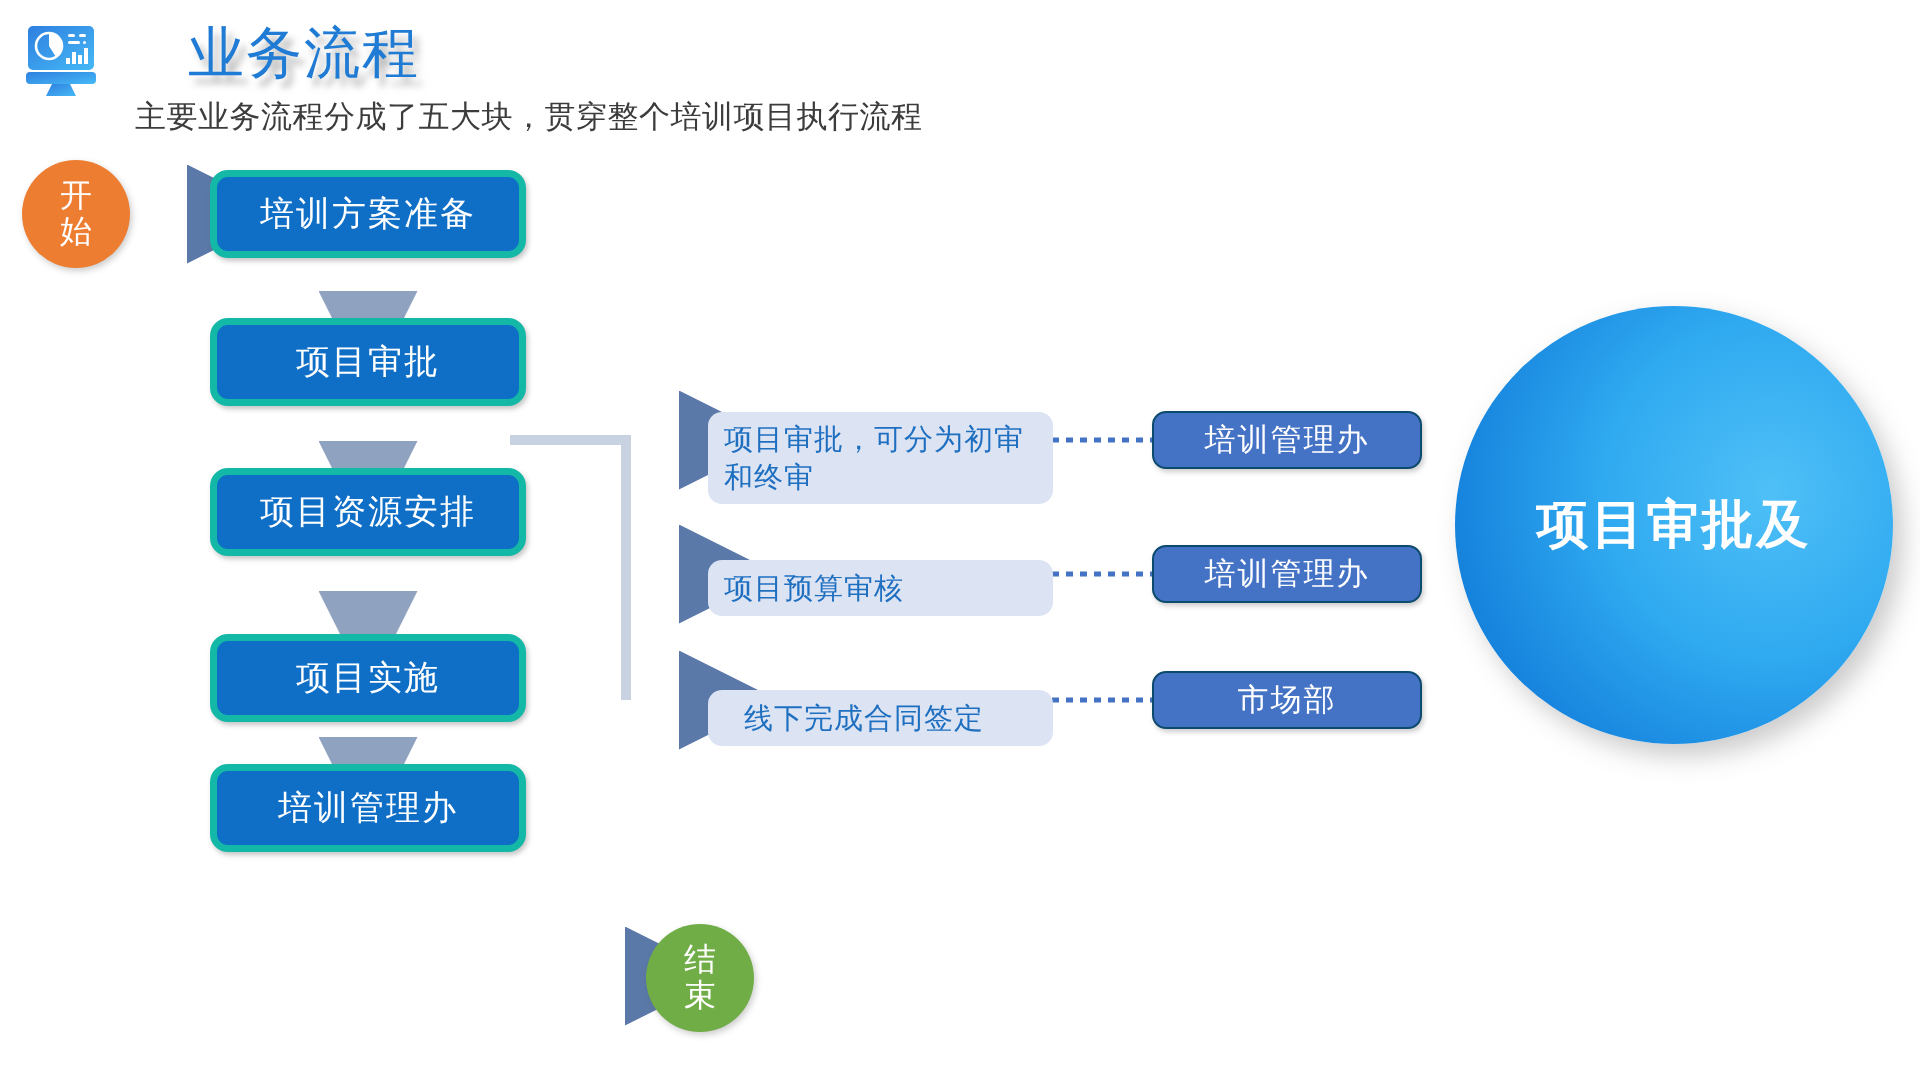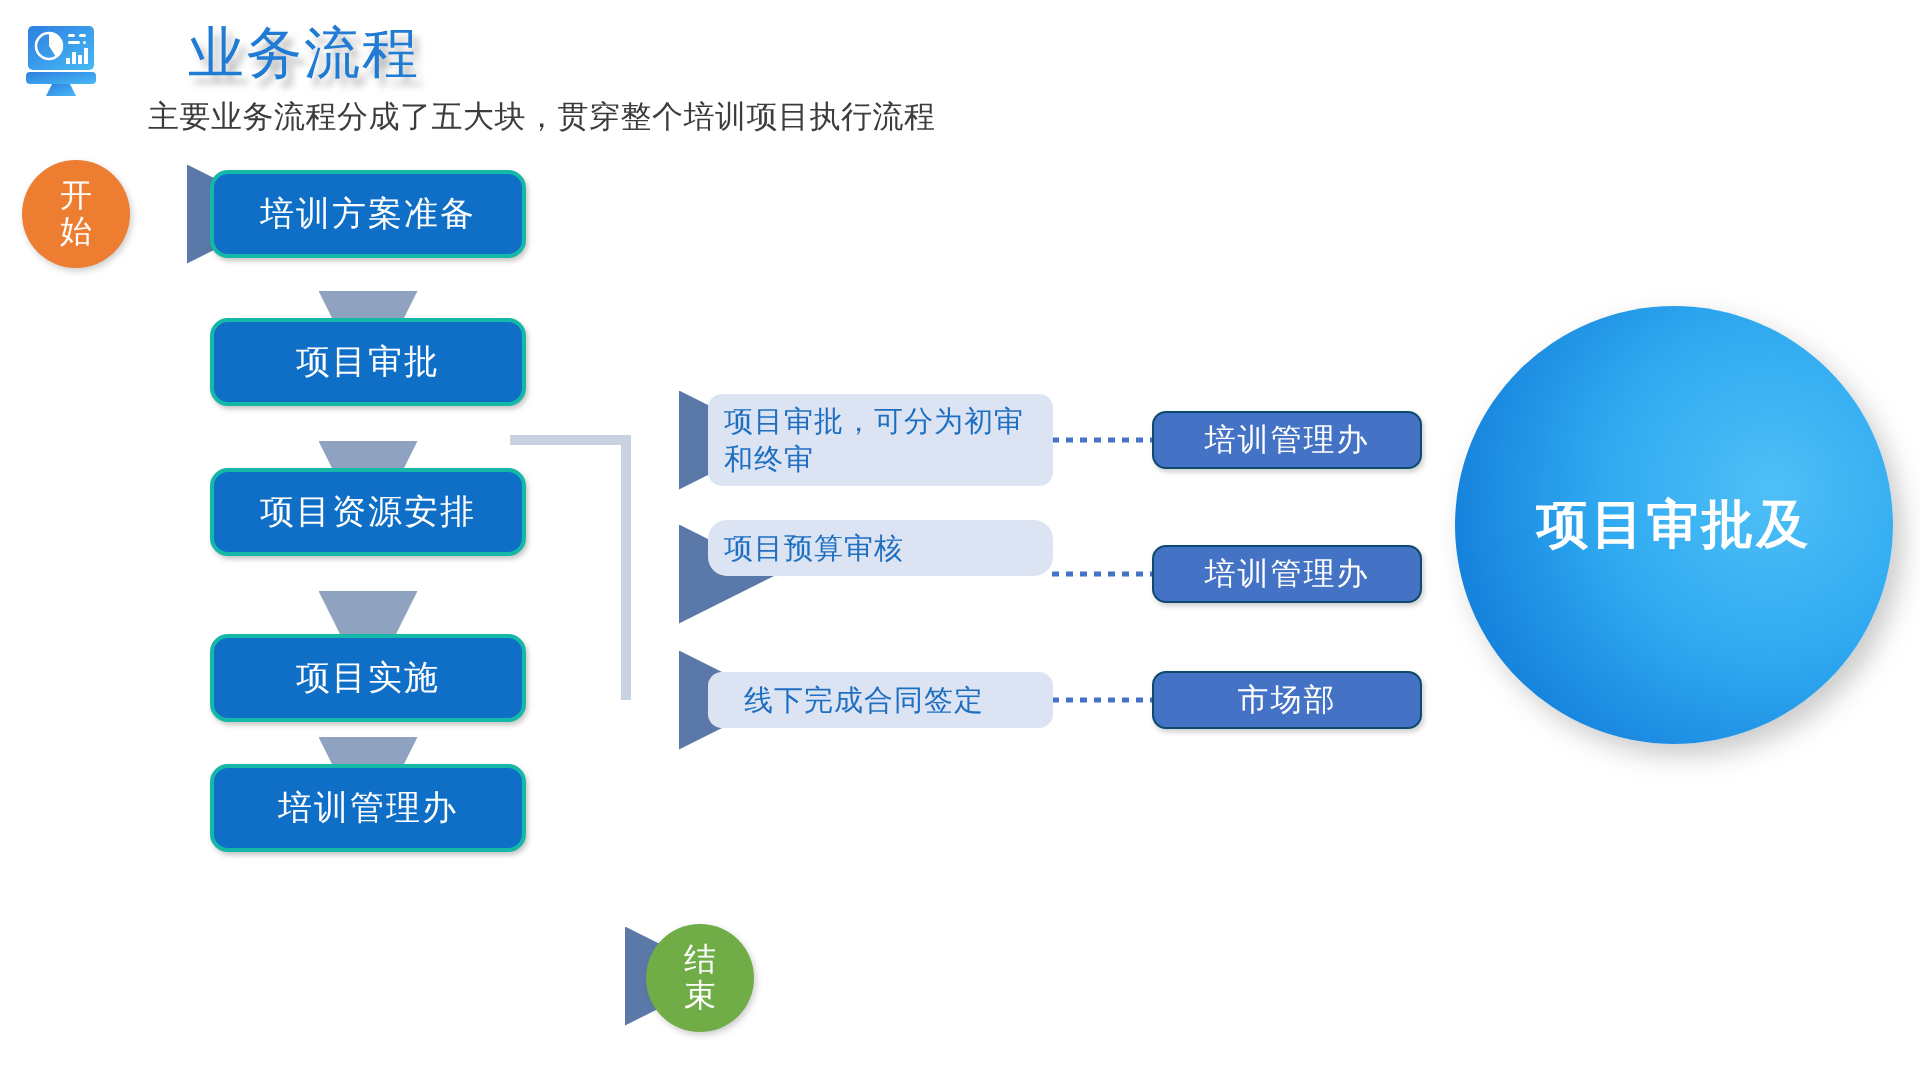--- a/index.html
+++ b/index.html
@@ -31,35 +31,35 @@
     line-height: 1.05;
     color: #1F7BD4;
     font-weight: 400;
     letter-spacing: 2px;
     text-shadow: 6px 8px 7px rgba(120,120,120,0.55);
     white-space: nowrap;
     margin-left: 48px;
   }
   #page-subtitle {
     position: absolute;
-    left: 148px;
+    left: 135px;
     top: 96px;
     font-size: 31px;
     color: #3c3c3c;
     white-space: nowrap;
     letter-spacing: 0.5px;
   }
 
   
   .flow-box {
     position: absolute;
     width: 316px;
     height: 88px;
     background: #0F6FC6;
-    border: 4px solid #14b8a6;
+    border: 7px solid #14b8a6;
     border-radius: 18px;
     box-sizing: border-box;
     display: flex;
     align-items: center;
     justify-content: center;
     color: #ffffff;
     font-size: 34px;
     letter-spacing: 2px;
     box-shadow: 2px 3px 5px rgba(90,90,90,0.35);
   }
@@ -90,20 +90,21 @@
     background: #DCE4F4;
     border-radius: 14px;
     box-sizing: border-box;
     display: flex;
     align-items: center;
     color: #1F6FC0;
     font-size: 29px;
     line-height: 1.32;
     padding: 10px 16px;
     letter-spacing: 1px;
+    margin-top: 18px;
   }
 
   
   .dept-box {
     position: absolute;
     width: 270px;
     height: 58px;
     background: #4472C4;
     border: 2px solid #0c4a6e;
     border-radius: 14px;
@@ -255,21 +256,21 @@
   <span>束</span>
 </div>
 
 <div class="flow-box" style="left:210px; top:170px;">培训方案准备</div>
 <div class="flow-box" style="left:210px; top:318px;">项目审批</div>
 <div class="flow-box" style="left:210px; top:468px;">项目资源安排</div>
 <div class="flow-box" style="left:210px; top:618px;margin-top:16px;">项目实施</div>
 <div class="flow-box" style="left:210px; top:764px;">培训管理办</div>
 
 <div class="detail-box" style="left:708px; top:394px; height:92px;">项目审批，可分为初审和终审</div>
-<div class="detail-box" style="left:708px; top:520px; height:56px;border-radius:19px;">项目预算审核</div>
+<div class="detail-box" style="left:708px; top:542px; height:56px;">项目预算审核</div>
 <div class="detail-box" style="left:708px; top:672px; height:56px;padding-left:36px;">线下完成合同签定</div>
 
 <div class="dept-box" style="left:1152px; top:411px;">培训管理办</div>
 <div class="dept-box" style="left:1152px; top:545px;">培训管理办</div>
 <div class="dept-box" style="left:1152px; top:671px;">市场部</div>
 
 <div id="phase-circle">
   <span>项目审批及</span>
 </div>
 

